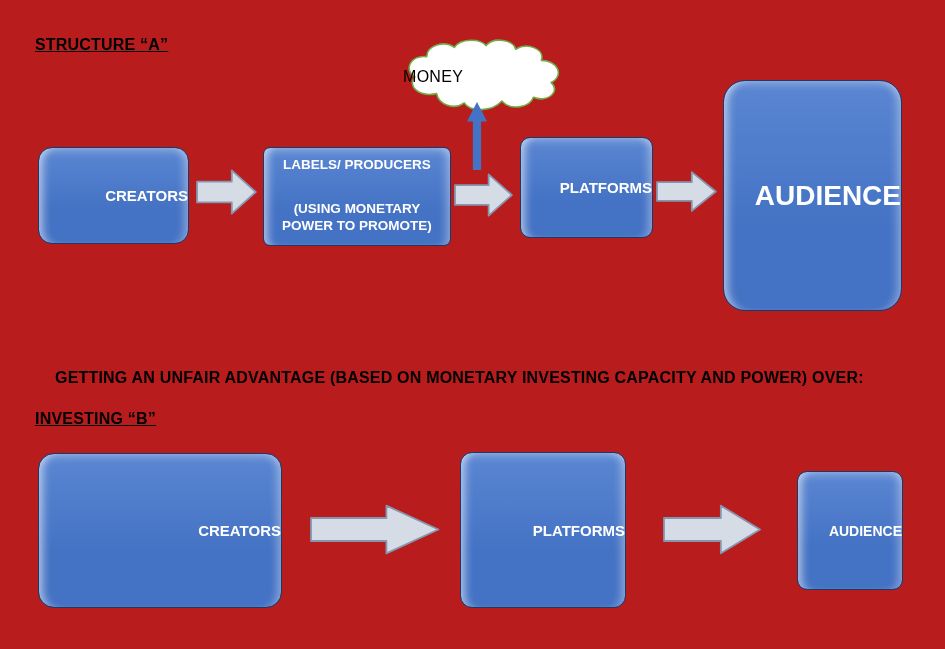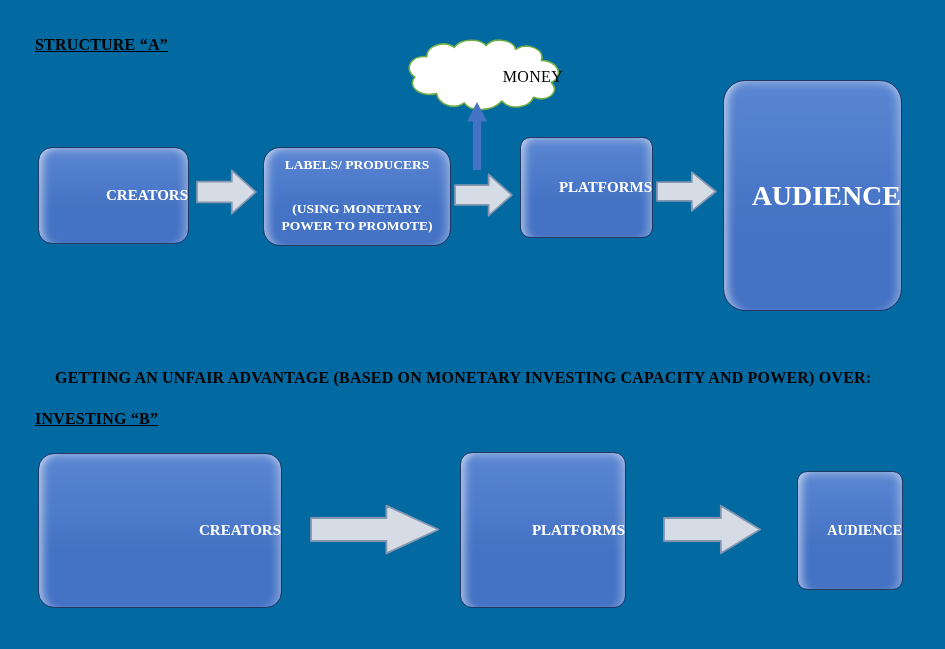--- a/index.html
+++ b/index.html
@@ -1,21 +1,21 @@
 <!DOCTYPE html>
 <html style="--box-fill: #4472c4; --box-fill-light: #5a86d2; --box-border: #1f3864; --arrow-fill: #d6dce5; --arrow-border: #8496b0; --cloud-stroke: #70ad47; --up-arrow-fill: #4472c4; --text-light: #ffffff;"><head>
 <meta charset="utf-8">
 <style>
   * { margin:0; padding:0; box-sizing:border-box; }
   html,body { background:#ffffff; }
   .canvas {
     position:relative;
     width:945px; height:649px;
-    background:#0369a1;
-    font-family:Liberation Serif, serif;
+    background:#b91c1c;
+    font-family:Liberation Sans, sans-serif;
     overflow:hidden;
   }
   .heading {
     position:absolute;
     font-size:16px;
     font-weight:bold;
     color:#000;
     text-decoration:underline;
     letter-spacing:.2px;
     white-space:nowrap;
@@ -39,21 +39,21 @@
     background:linear-gradient(180deg, var(--box-fill-light,#5a86d2) 0%, var(--box-fill,#4472c4) 65%);
     border:1.6px solid var(--box-border,#1f3864);
     color:var(--text-light,#ffffff);
     font-weight:bold;
     box-shadow:
       inset 10px 0 9px -6px rgba(255,255,255,.55),
       inset -10px 0 9px -6px rgba(255,255,255,.35),
       inset 0 9px 8px -6px rgba(255,255,255,.30);
   }
   .box-a-creators  { left:38px;  top:147px; width:151px; height:97px;  border-radius:14px; font-size:15px; }
-  .box-a-labels    { left:263px; top:147px; width:188px; height:99px;  border-radius:17px;  font-size:13.5px;
+  .box-a-labels    { left:263px; top:147px; width:188px; height:99px;  border-radius:7px;  font-size:13.5px;
                      flex-direction:column; justify-content:space-between; padding:8px 8px 10px; line-height:1.3; }
   .box-a-platforms { left:520px; top:137px; width:133px; height:101px; border-radius:10px; font-size:15px; }
   .box-a-audience  { left:723px; top:80px;  width:179px; height:231px; border-radius:22px; font-size:28px; }
 
   .box-b-creators  { left:38px;  top:453px; width:244px; height:155px; border-radius:16px; font-size:15px; }
   .box-b-platforms { left:460px; top:452px; width:166px; height:156px; border-radius:12px; font-size:15px; }
   .box-b-audience  { left:797px; top:471px; width:106px; height:119px; border-radius:10px; font-size:14px; }
 
   .block-arrow { position:absolute; display:block; overflow:visible; }
   .block-arrow polygon {
@@ -74,21 +74,21 @@
   .cloud-svg path {
     fill:#ffffff;
     stroke:var(--cloud-stroke,#70ad47);
     stroke-width:1.6;
     stroke-linejoin:round;
     vector-effect:non-scaling-stroke;
   }
   .cloud-label {
     position:absolute; left:0; right:8px; top:50%;
     transform:translateY(-50%);
-    text-align:right;
+    text-align:left;
     font-size:16px; color:#000; font-weight:normal;
     letter-spacing:.3px;
   }
 
   .up-arrow { position:absolute; left:466px; top:102px; width:22px; height:68px; overflow:visible; }
   .up-arrow polygon { fill:var(--up-arrow-fill,#4472c4); }
 </style>
 </head>
 <body>
 

